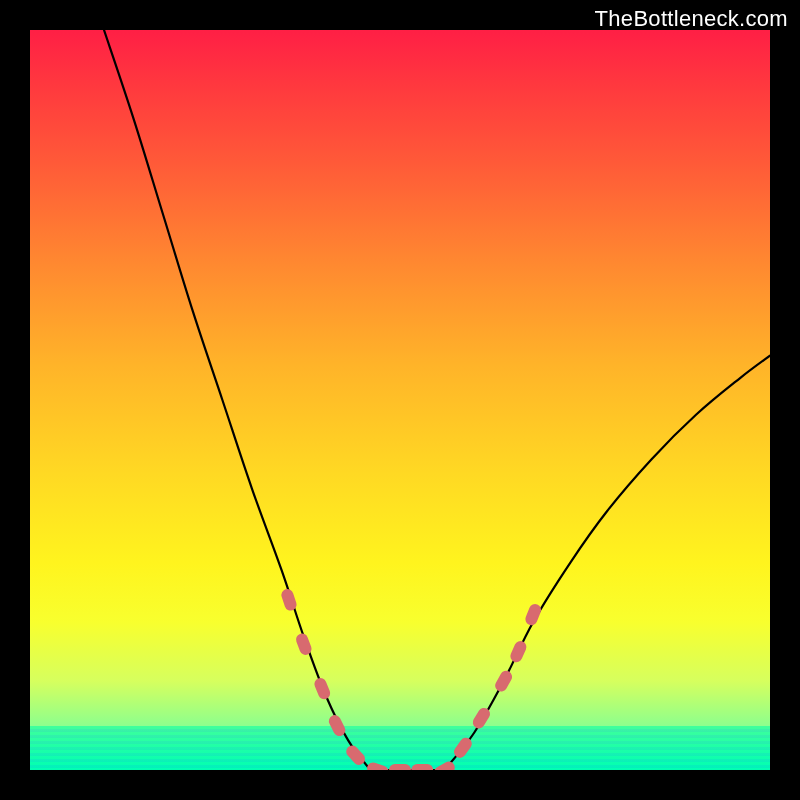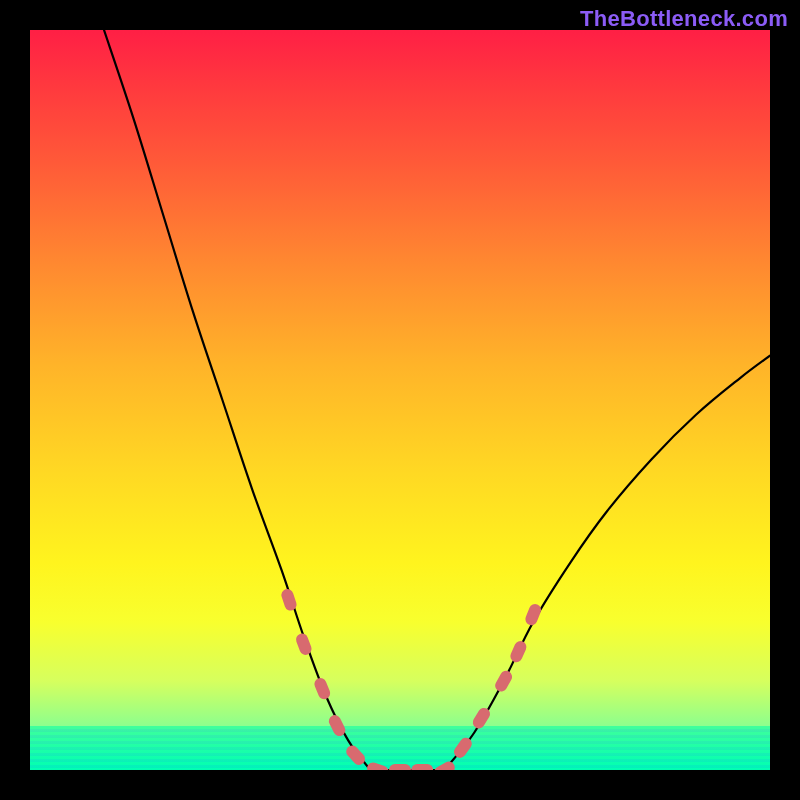--- a/index.html
+++ b/index.html
@@ -61,23 +61,23 @@
       #00ffa8 3px,
       #00e6b8 3px,
       #00e6b8 6px
     );
     opacity: 0.55;
   }
   .watermark {
     position: absolute;
     top: 6px;
     right: 12px;
-    color: #8b5cf6;
+    color: #ffffff;
     font-size: 22px;
-    font-weight: 700;
+    font-weight: 400;
     letter-spacing: 0.3px;
     user-select: none;
   }
   svg.curve-layer {
     position: absolute;
     left: 0;
     top: 0;
     width: 100%;
     height: 100%;
   }

